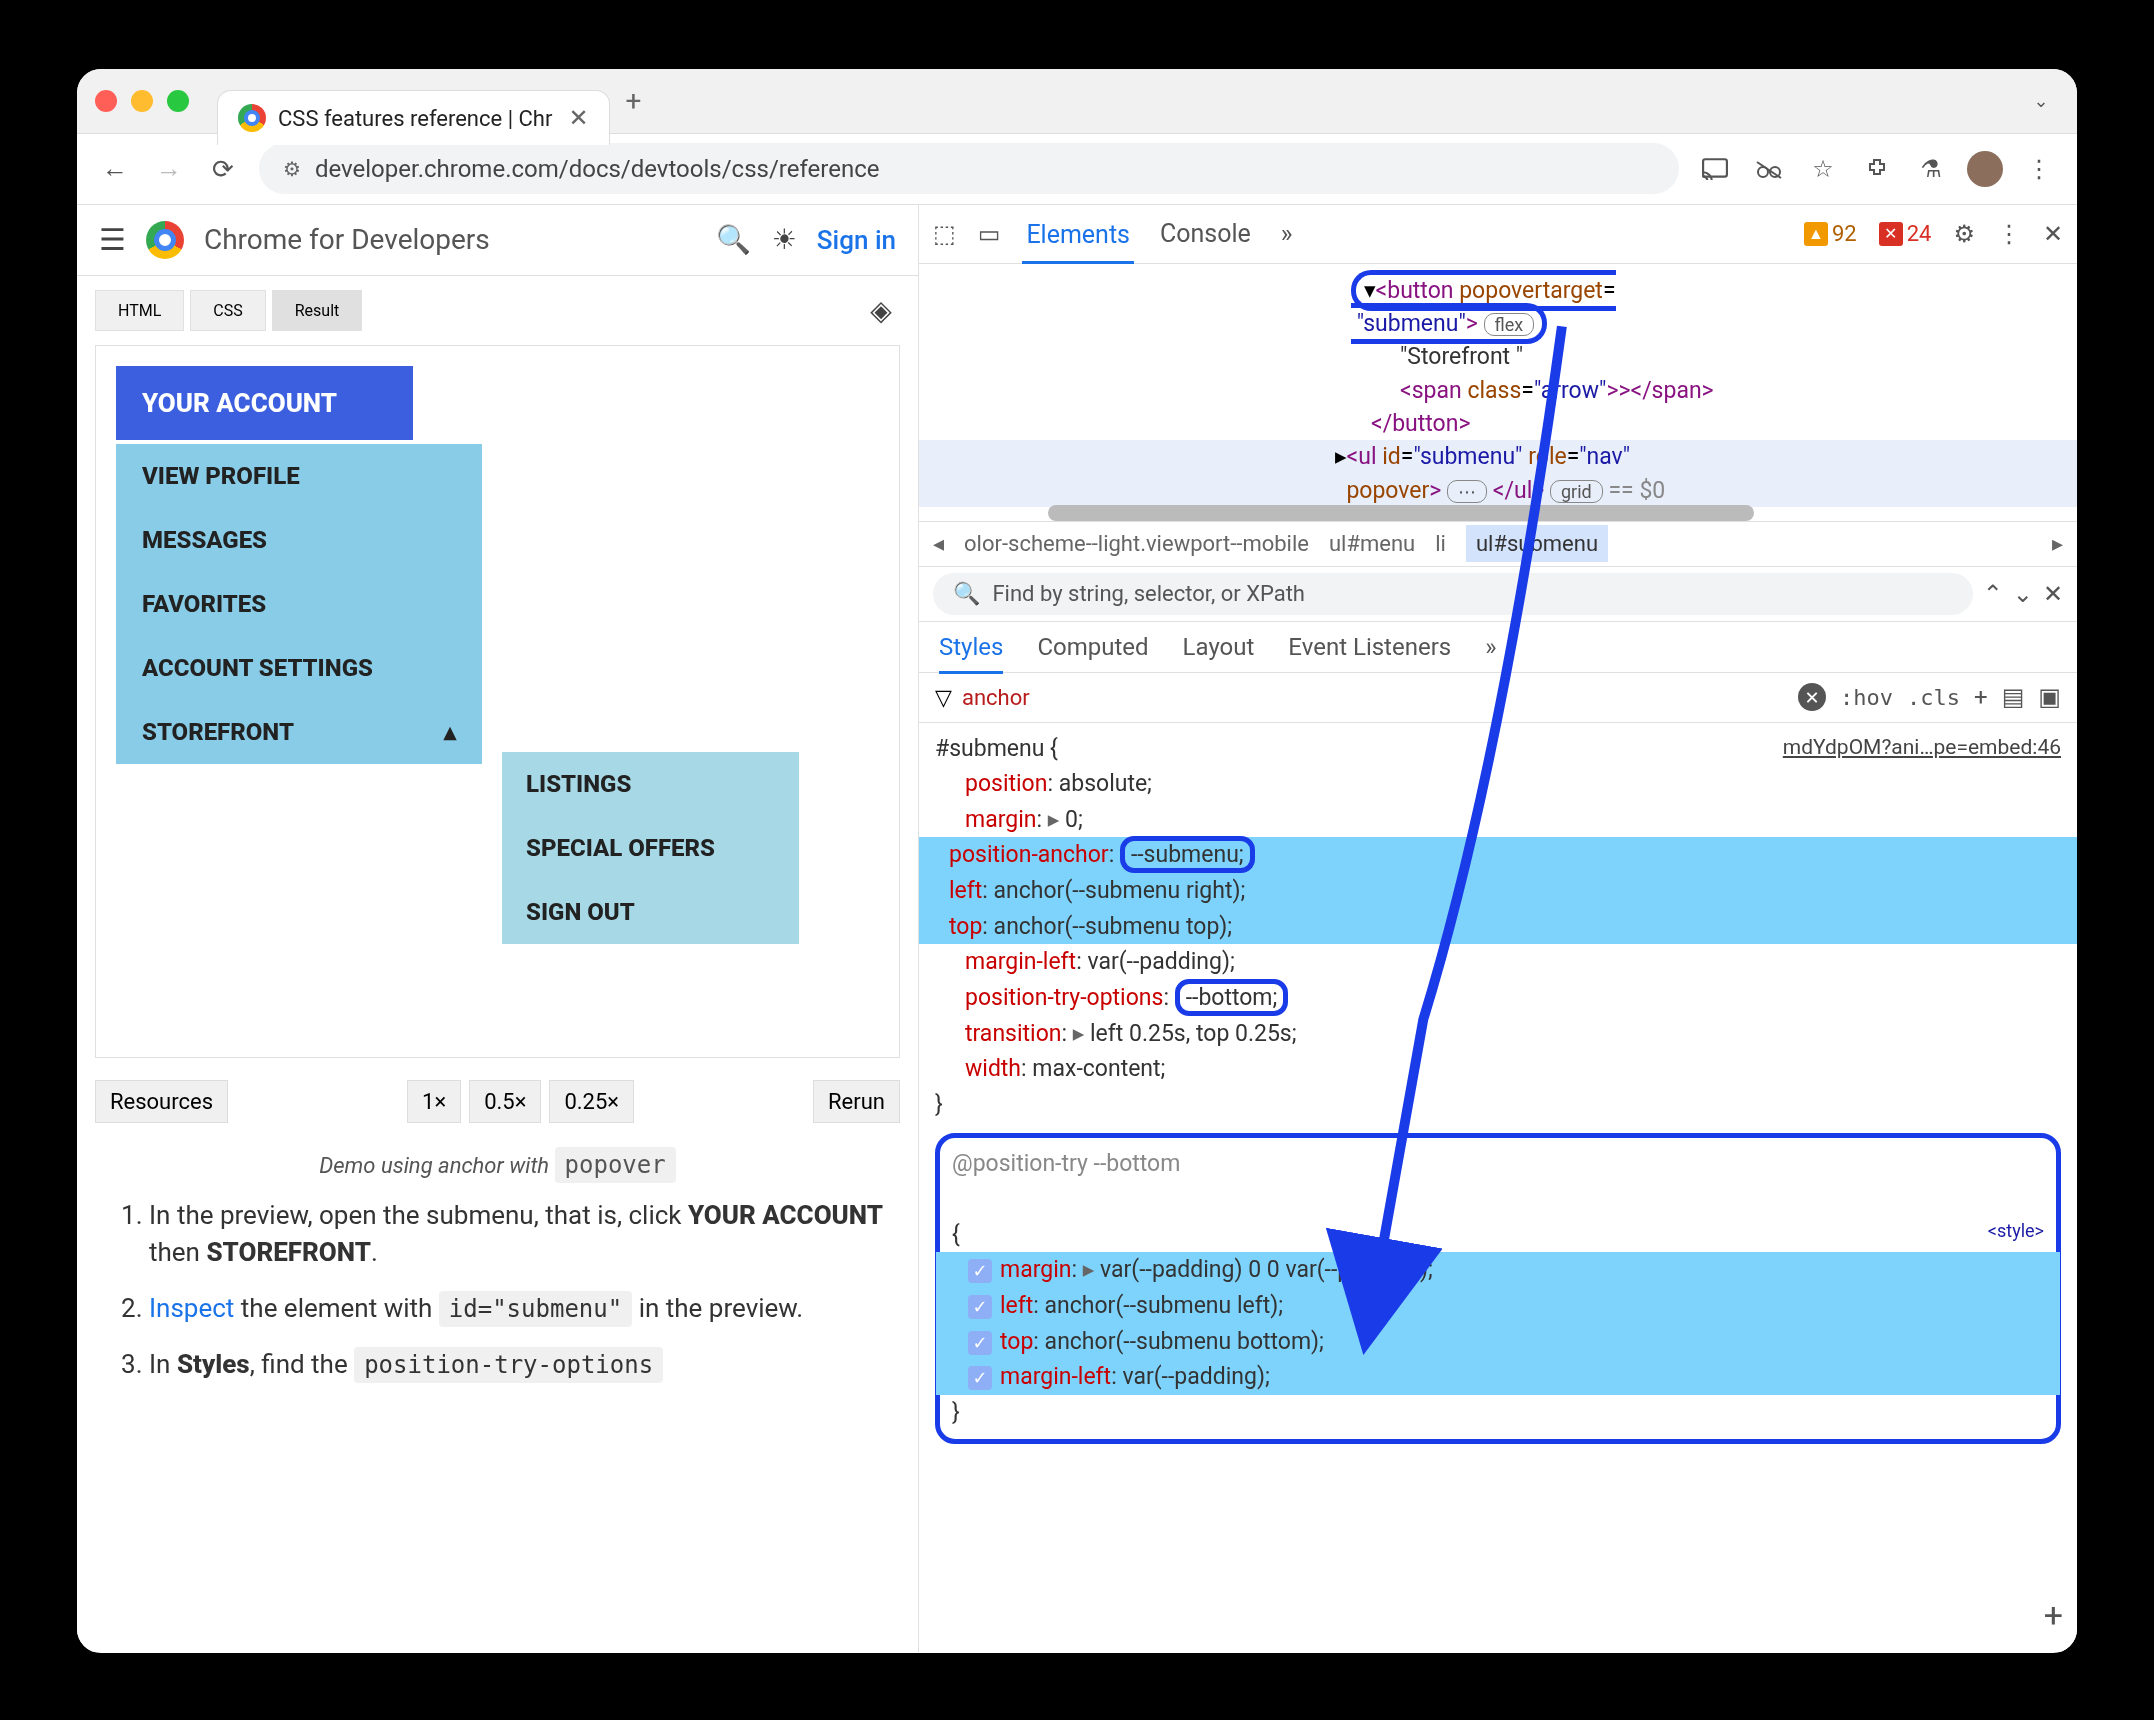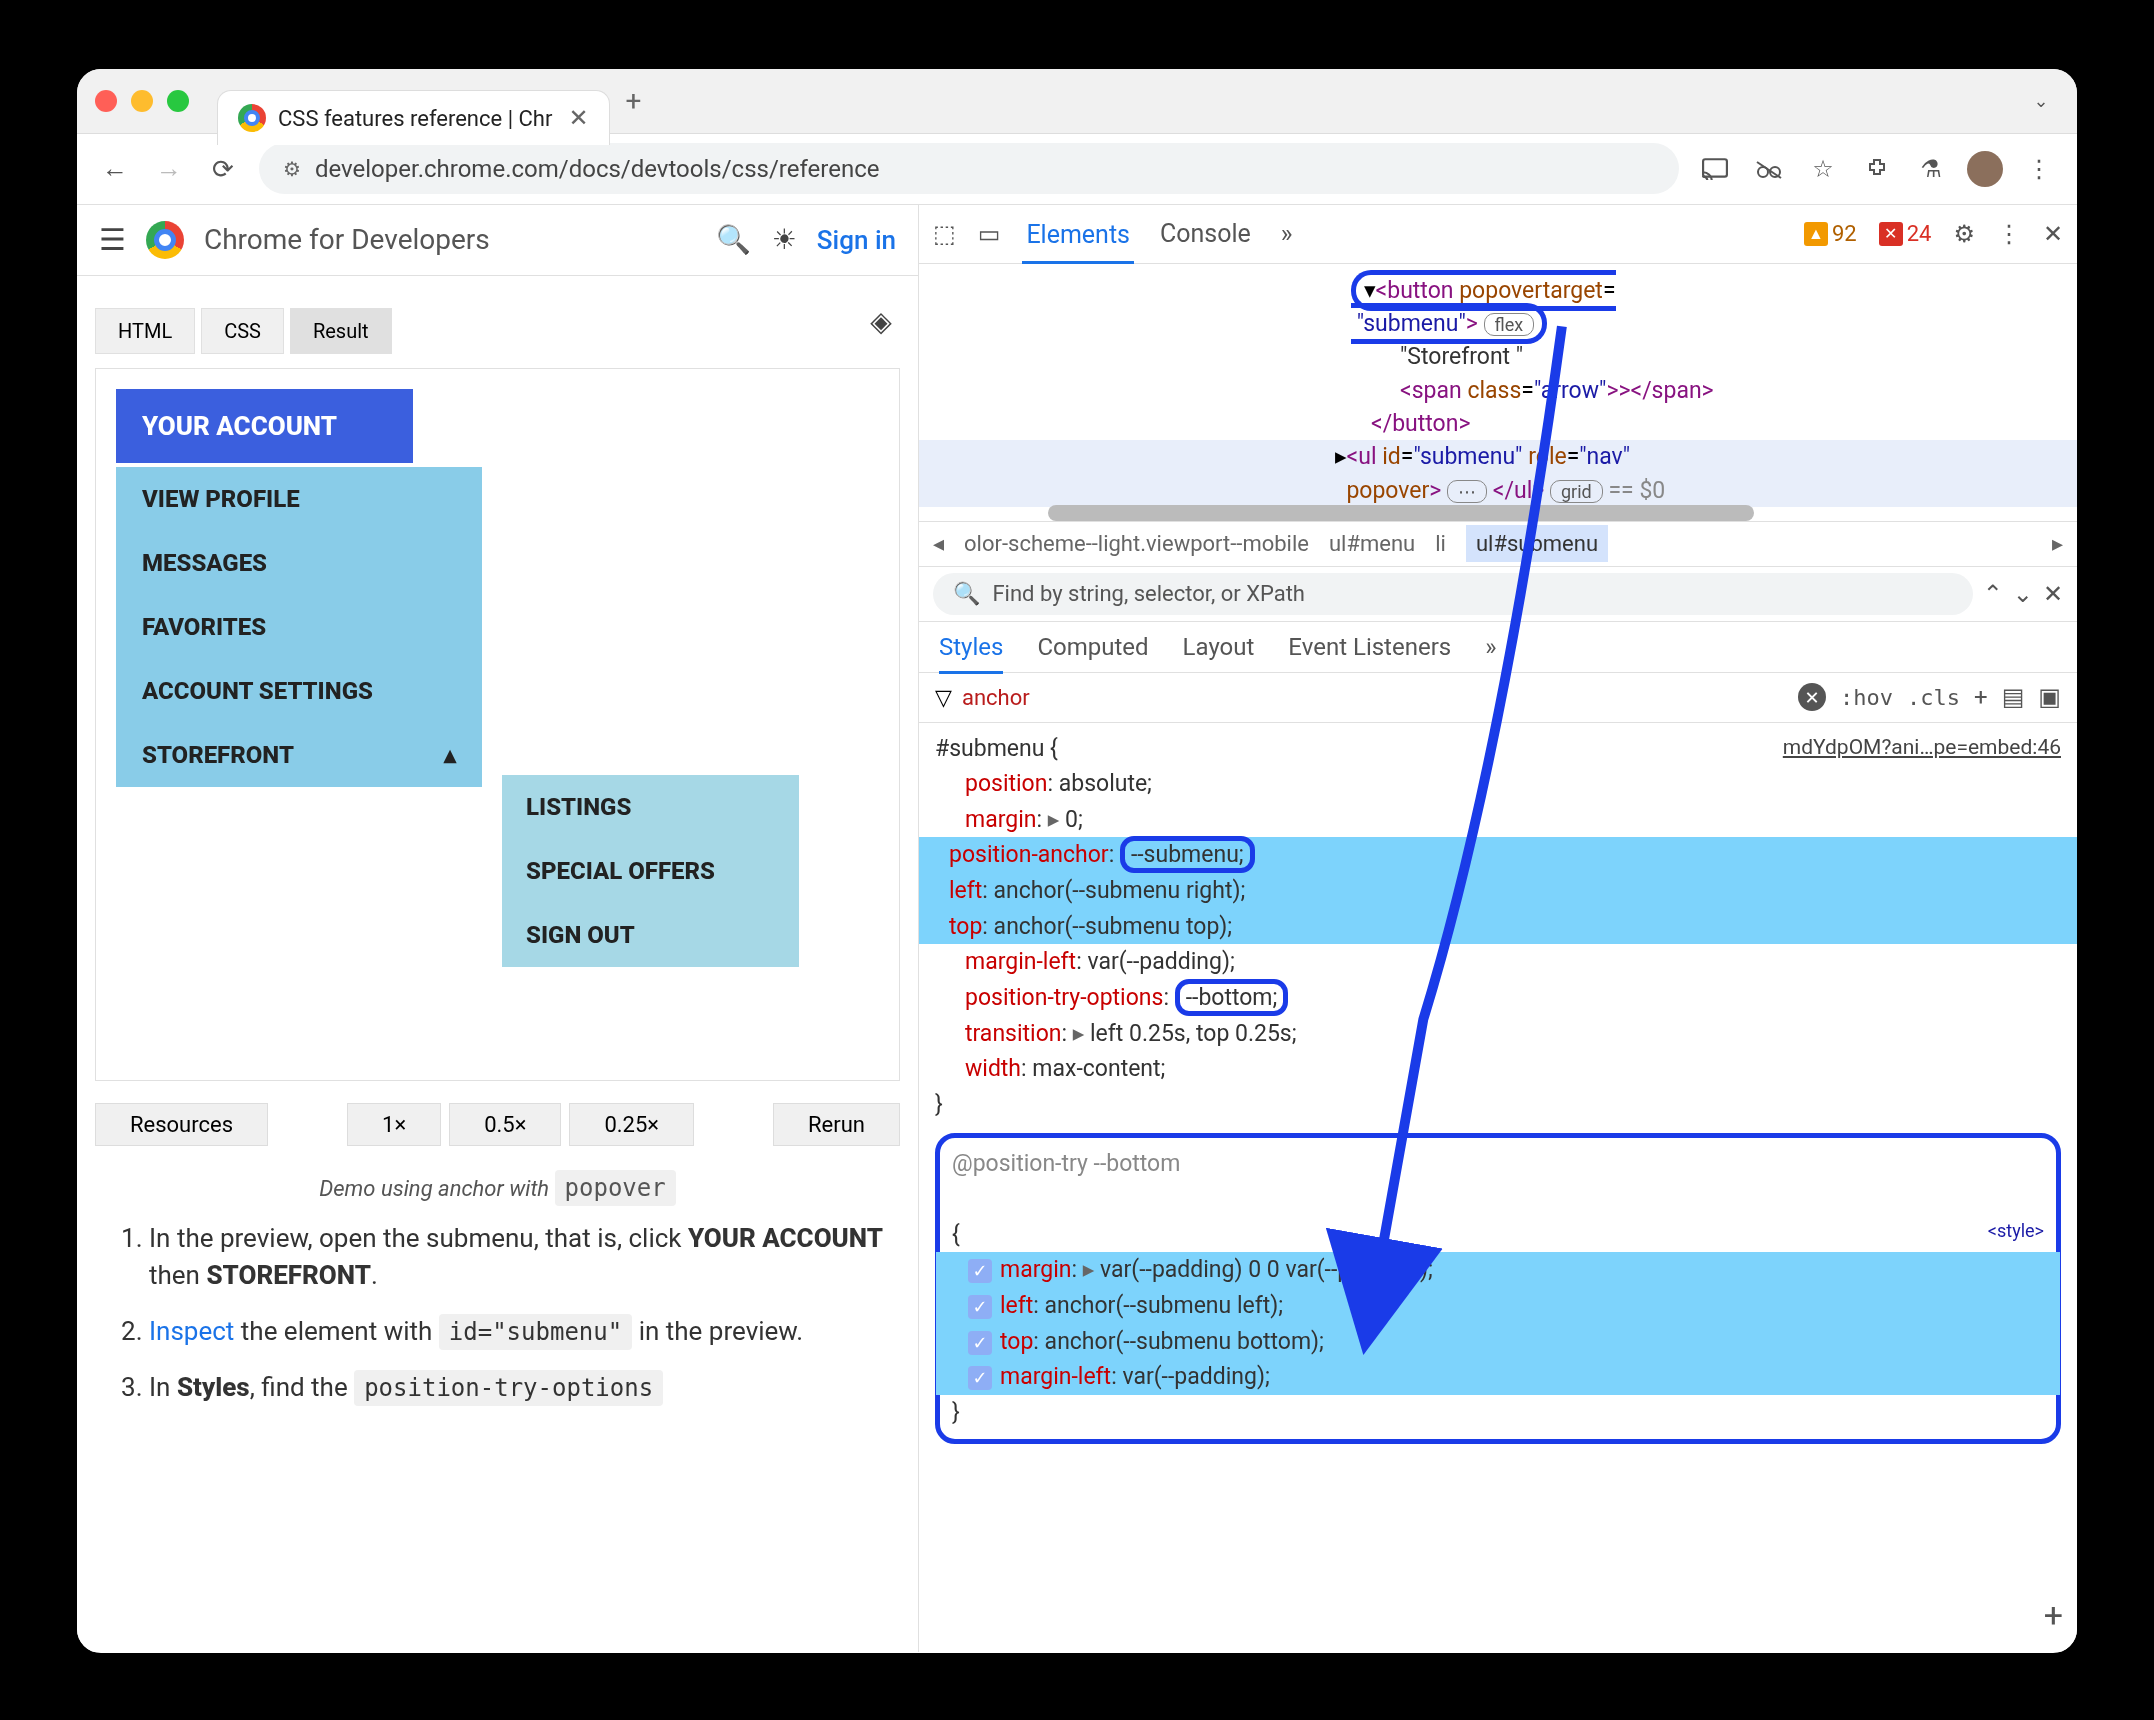--- a/index.html
+++ b/index.html
@@ -38,35 +38,35 @@
 .ham { font-size:30px; color:#444; cursor:pointer; }
 .logo { width:38px; height:38px; border-radius:50%; background:conic-gradient(#ea4335 0 120deg,#fbbc05 120deg 240deg,#34a853 240deg 360deg); position:relative; }
 .logo::after { content:""; position:absolute; inset:8px; border-radius:50%; background:#fff; border:5px solid #4285f4; }
 .brand { font-size:28px; color:#555; font-weight:400; }
 .srch { margin-left:auto; font-size:28px; color:#444; cursor:pointer; }
 .theme { font-size:28px; color:#444; cursor:pointer; }
 .signin { color:#1a73e8; font-size:26px; font-weight:500; cursor:pointer; }
 
 
 .codetabs { display:flex; gap:6px; padding:14px 18px 0; align-items:center; }
-.ctab { padding:10px 22px; font-size:20px; background:#f0f0f0; border:1px solid #e0e0e0; cursor:pointer;margin-top:18px; }
+.ctab { padding:10px 22px; font-size:16px; background:#f0f0f0; border:1px solid #e0e0e0; cursor:pointer; }
 .ctab.active { background:#e0e0e0; }
 .codepen { margin-left:auto; width:38px; height:38px; display:flex; align-items:center; justify-content:center; color:#444; font-size:28px; cursor:pointer; }
 
 
 .preview { margin:14px 18px; border:1px solid #e0e0e0; height:713px; background:#fff; padding:20px; position:relative; }
 .ya { background:#3b5fde; color:#fff; font-weight:800; font-size:26px; padding:22px 26px; width:297px; }
 .menu1 { background:#89cce8; width:366px; margin-top:4px; }
 .mi { padding:18px 26px; font-size:24px; font-weight:800; color:#222; cursor:pointer; display:flex; justify-content:space-between; align-items:center; }
 .menu2 { position:absolute; left:406px; top:406px; background:#a6d8e6; width:297px; }
 .mi2 { padding:18px 24px; font-size:24px; font-weight:800; color:#222; cursor:pointer; }
 
 
 .resrow { display:flex; align-items:center; padding:8px 18px; gap:8px; }
-.resbtn { padding:8px 34px; background:#f0f0f0; border:1px solid #ddd; font-size:22px; cursor:pointer; }
+.resbtn { padding:8px 14px; background:#f0f0f0; border:1px solid #ddd; font-size:22px; cursor:pointer; }
 .spacer { flex:1; }
 
 
 .bodytxt { padding:10px 32px; font-size:26px; color:#333; }
 .caption { text-align:center; font-style:italic; font-size:22px; color:#555; margin:10px 0 16px; }
 .caption code { font-family:"SF Mono",Menlo,monospace; background:#f0f0f0; padding:2px 8px; border-radius:4px; font-style:normal; }
 .bodytxt ol { padding-left:40px; }
 .bodytxt li { margin:18px 0; line-height:1.45; }
 .bodytxt a { color:#1a73e8; text-decoration:none; }
 .bodytxt code { font-family:"SF Mono",Menlo,monospace; background:#f0f0f0; padding:4px 10px; border-radius:4px; font-size:24px; }

